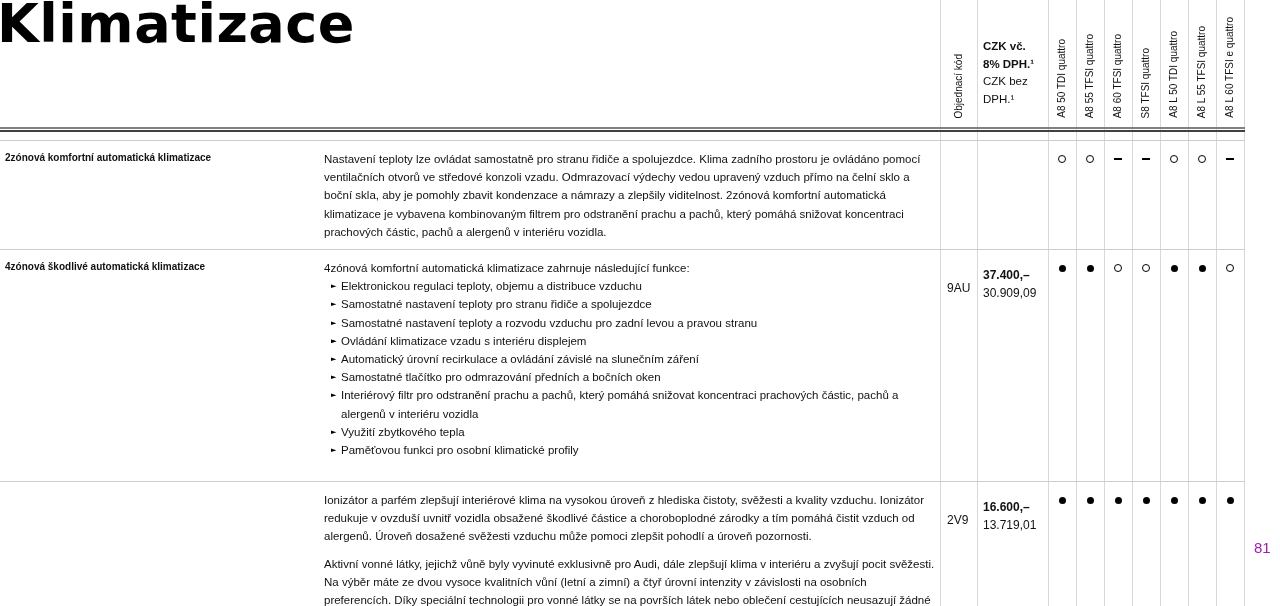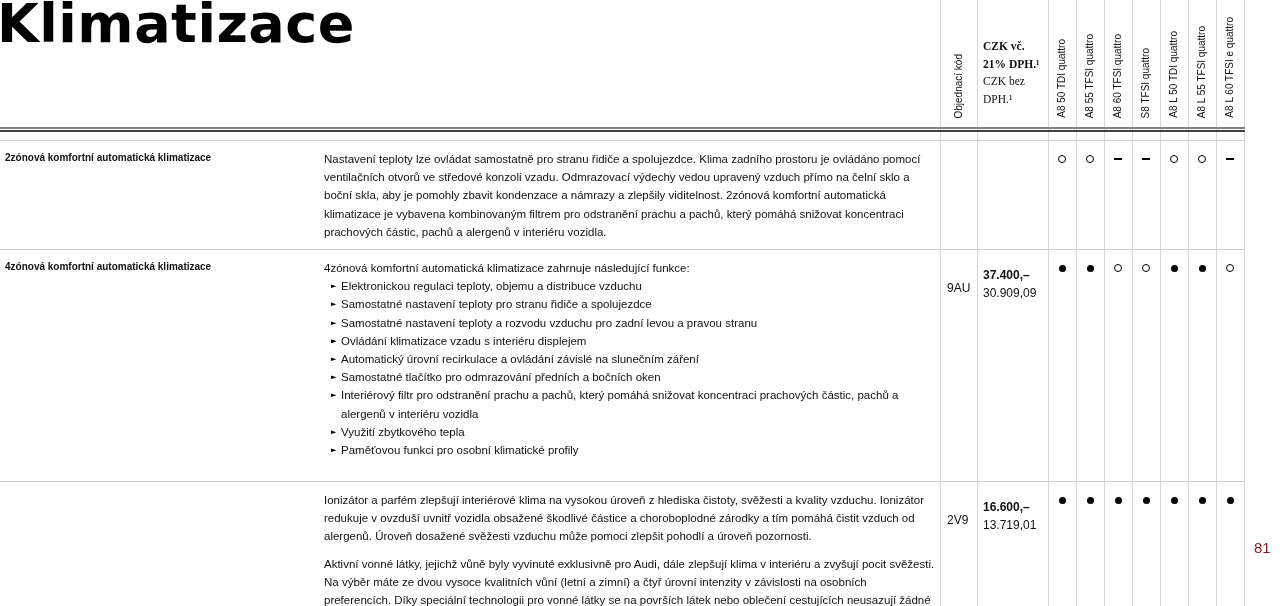--- a/index.html
+++ b/index.html
@@ -22,21 +22,21 @@
   
   .vert{
     writing-mode:vertical-rl;transform:rotate(180deg);
     white-space:nowrap;font-size:10px;color:#111;line-height:1;
   }
   .kod-header{
     position:absolute;left:941px;top:0;width:36px;height:124px;
     display:flex;align-items:flex-end;justify-content:center;
     padding-bottom:6px;box-sizing:border-box;
   }
-  .price-header{position:absolute;left:983px;top:38px;width:64px;font-size:11.5px;line-height:17.5px;color:#111;font-family:Liberation Serif, serif;}
+  .price-header{position:absolute;left:983px;top:38px;width:64px;font-size:11.5px;line-height:17.5px;color:#111;}
   .price-line.b{font-weight:bold;}
   .model-headers{position:absolute;left:1048px;top:0;width:196px;height:124px;display:flex;}
   .model-col{width:28px;display:flex;align-items:flex-end;justify-content:center;padding-bottom:6px;box-sizing:border-box;}
   
   .rows{position:absolute;left:0;top:140px;width:1245px;}
   .row{position:relative;border-top:1px solid #cccccc;box-sizing:border-box;}
   .row:nth-child(1){min-height:105px;}
   .row:nth-child(2){min-height:232px;}
   .row:nth-child(3){min-height:130px;}
   .row-name{position:absolute;left:5px;top:9px;width:308px;font-size:10px;font-weight:bold;line-height:15px;}
@@ -49,21 +49,21 @@
   }
   .row-code{position:absolute;left:947px;top:9px;font-size:12px;margin-top:22px;}
   .row-price{position:absolute;left:983px;top:9px;font-size:12px;line-height:18px;margin-top:7px;}
   .price-incl{font-weight:bold;}
   .row-syms{position:absolute;left:1048px;top:12px;width:196px;display:flex;}
   .sym-cell{width:28px;height:12px;display:flex;align-items:center;justify-content:center;}
   .sym{display:block;}
   .sym-filled{width:7px;height:7px;border-radius:50%;background:#000;}
   .sym-open{width:6px;height:6px;border-radius:50%;border:1.3px solid #000;background:#fff;}
   .sym-dash{width:8px;height:1.5px;background:#000;}
-  .page-number{position:absolute;left:1254px;top:539px;font-size:15px;color:#7f1d1d;}
+  .page-number{position:absolute;left:1254px;top:539px;font-size:15px;color:#a21caf;}
 </style>
 </head>
 <body>
 
 <div class="page">
 
   <div class="vl" style="left:940px"></div>
   <div class="vl" style="left:977px"></div>
   <div class="vl" style="left:1048px"></div>
   <div class="vl" style="left:1076px"></div>
@@ -75,21 +75,21 @@
   <div class="vl" style="left:1244px"></div>
 
   <h1 class="title">Klimatizace</h1>
 
   <div class="kod-header">
     <span class="vert">Objednací kód</span>
   </div>
 
   <div class="price-header" id="price-header">
       <div class="price-line b">CZK vč.</div>
-      <div class="price-line b">21% DPH.¹</div>
+      <div class="price-line b">8% DPH.¹</div>
       <div class="price-line">CZK bez</div>
       <div class="price-line">DPH.¹</div>
     </div>
 
   <div class="model-headers" id="model-headers">
       <div class="model-col">
         <span class="vert">A8 50 TDI quattro</span>
       </div>
       <div class="model-col">
         <span class="vert">A8 55 TFSI quattro</span>
@@ -143,21 +143,21 @@
           </div>
           <div class="sym-cell">
             <span class="sym sym-open"></span>
           </div>
           <div class="sym-cell">
             <span class="sym sym-dash"></span>
           </div>
         </div>
       </article>
       <article class="row">
-        <div class="row-name">4zónová komfortní automatická klimatizace</div>
+        <div class="row-name">4zónová škodlivé automatická klimatizace</div>
         <div class="row-desc">
           <div class="para">4zónová komfortní automatická klimatizace zahrnuje následující funkce:</div>
           <div class="bullets">
             <div class="bullet"><span class="bullet-marker">►</span><span class="bullet-text">Elektronickou regulaci teploty, objemu a distribuce vzduchu</span></div>
             <div class="bullet"><span class="bullet-marker">►</span><span class="bullet-text">Samostatné nastavení teploty pro stranu řidiče a spolujezdce</span></div>
             <div class="bullet"><span class="bullet-marker">►</span><span class="bullet-text">Samostatné nastavení teploty a rozvodu vzduchu pro zadní levou a pravou stranu</span></div>
             <div class="bullet"><span class="bullet-marker">►</span></div>
             <div class="bullet"><span class="bullet-marker">►</span><span class="bullet-text">Ovládání klimatizace vzadu s interiéru displejem</span></div>
             <div class="bullet"><span class="bullet-marker">►</span><span class="bullet-text">Automatický úrovní recirkulace a ovládání závislé na slunečním záření</span></div>
             <div class="bullet"><span class="bullet-marker">►</span><span class="bullet-text">Samostatné tlačítko pro odmrazování předních a bočních oken</span></div>

